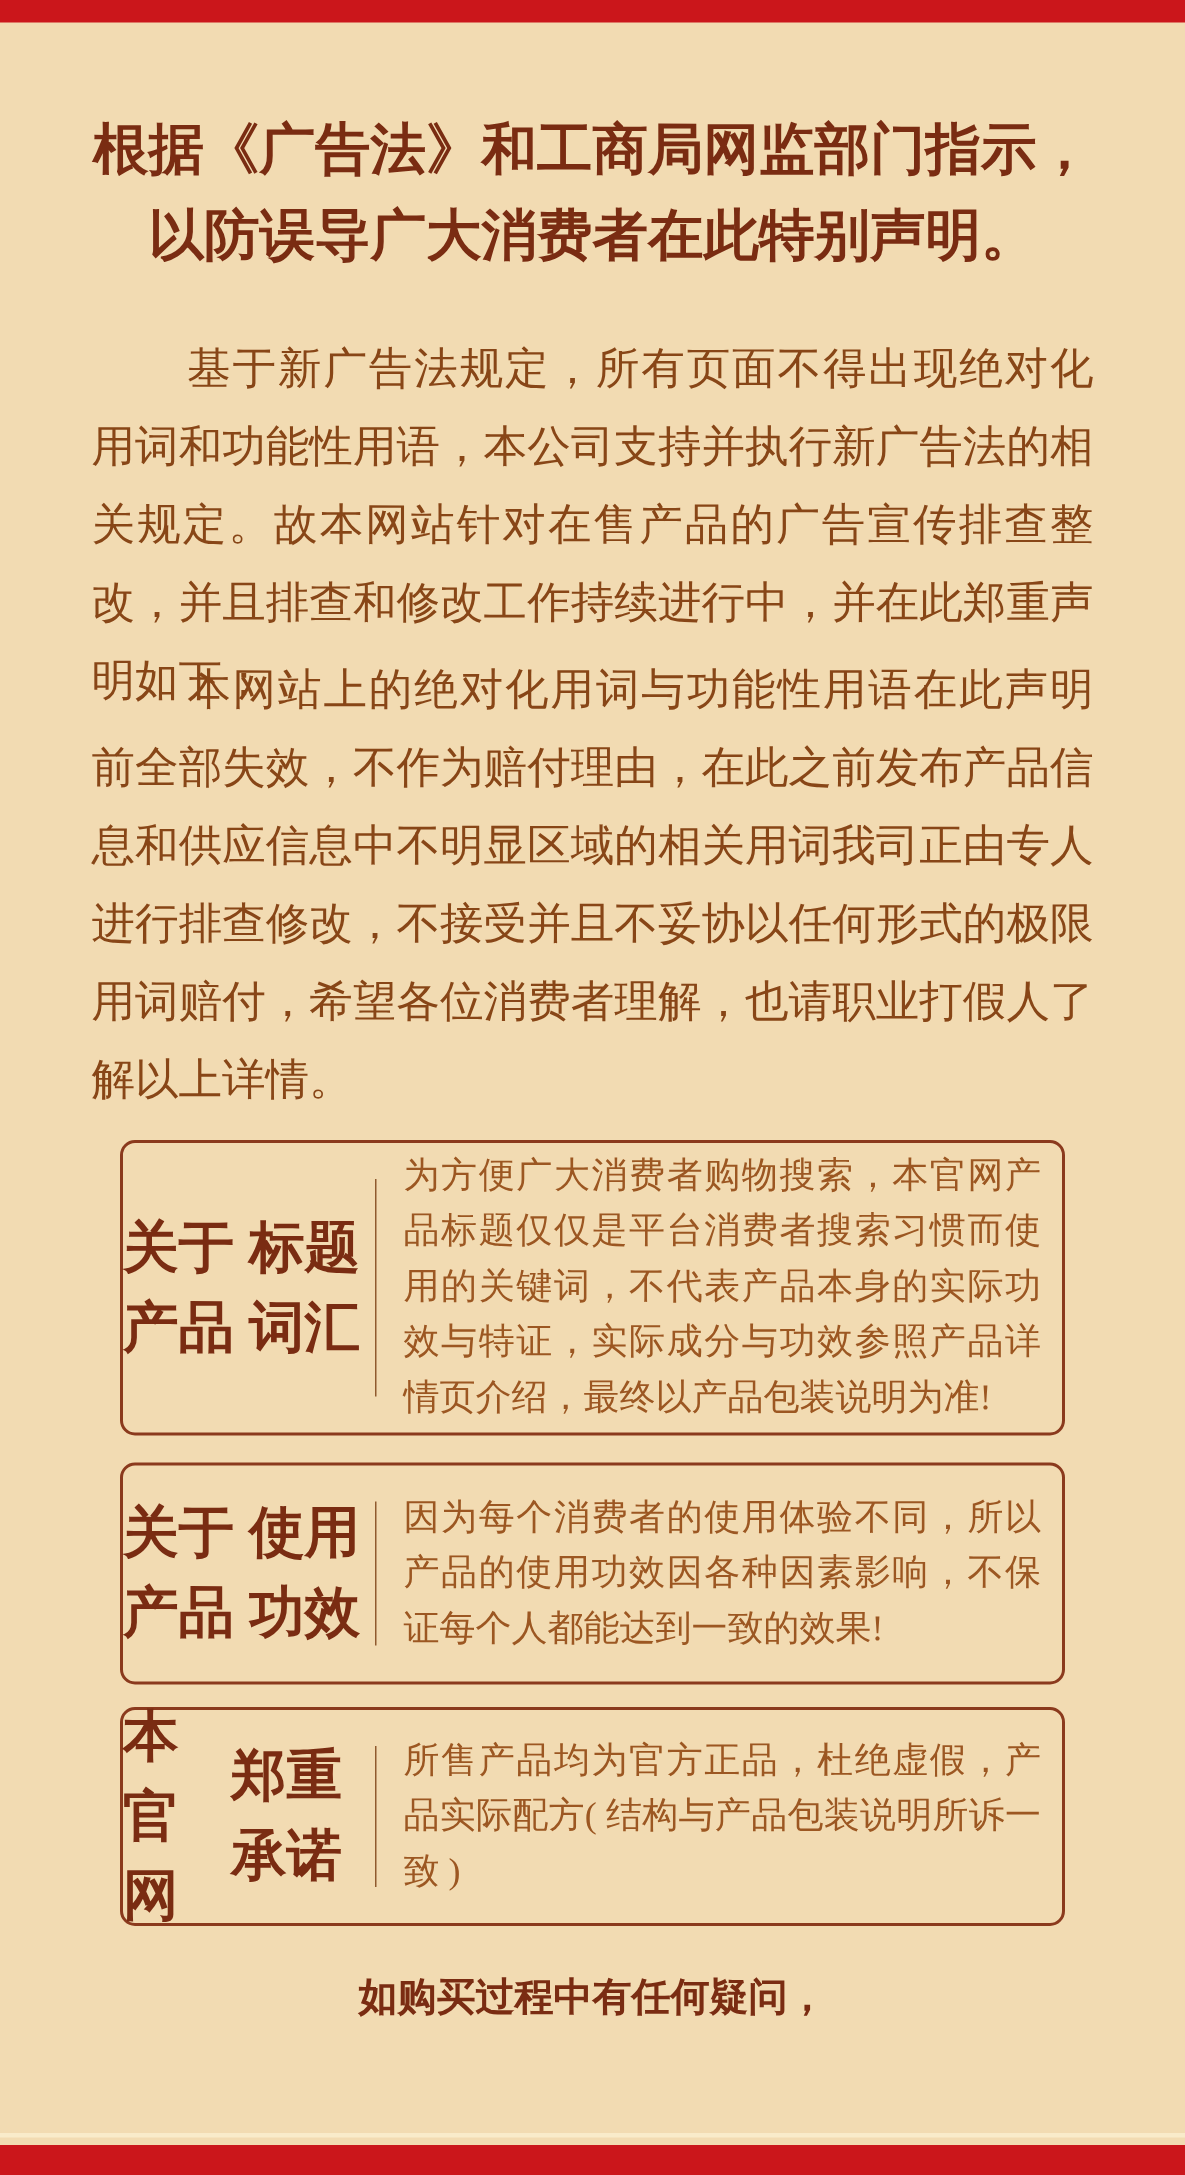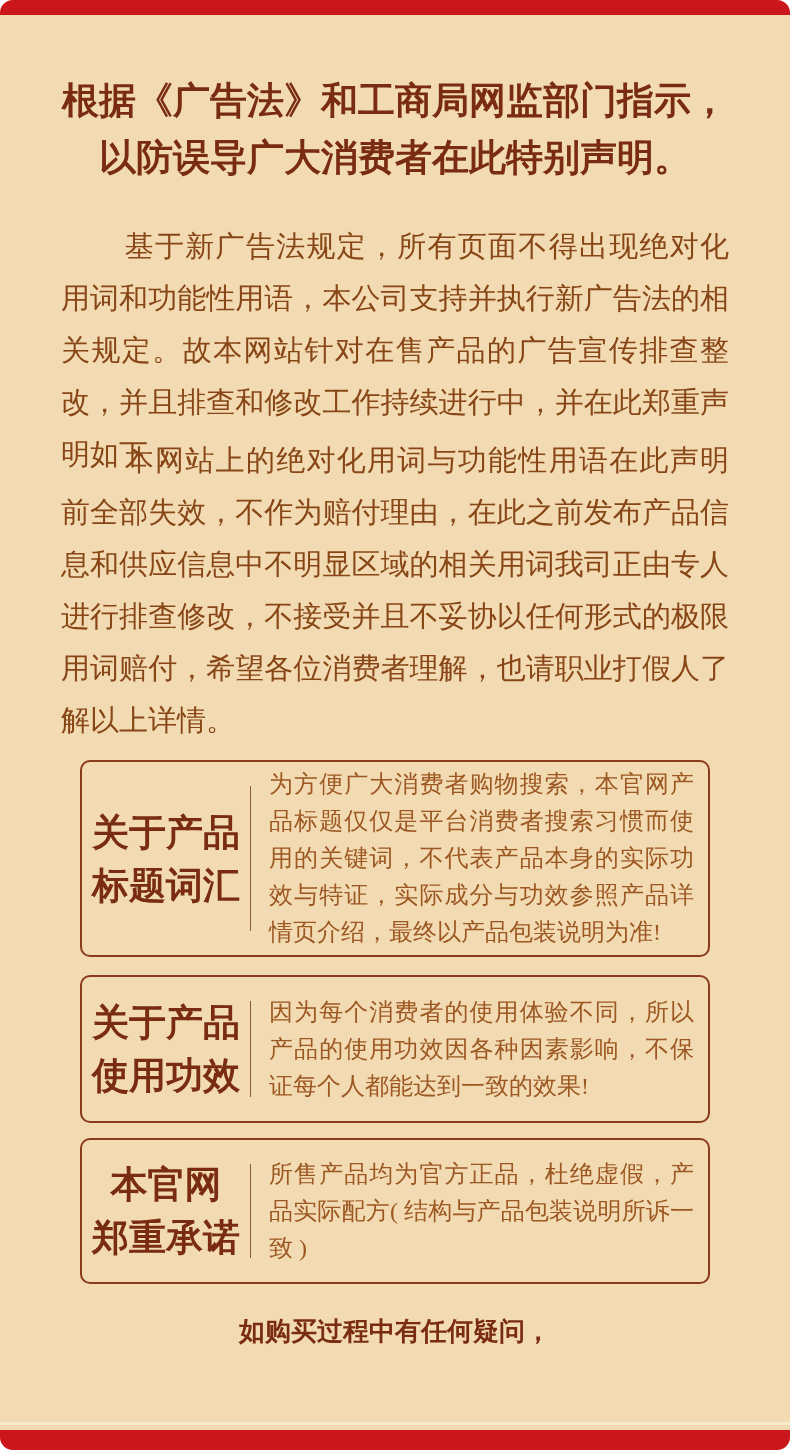--- a/index.html
+++ b/index.html
@@ -5,21 +5,20 @@
   html, body { margin: 0; padding: 0; }
   body { width: 790px; background: #ffffff; }
 
   .page {
     position: relative;
     width: 790px;
     height: 1450px;
     background: #f2dbb2;
     overflow: hidden;
     font-family: "Liberation Serif", "DejaVu Serif", serif;
-    border-radius: 13px;
   }
 
   .stripe {
     position: absolute;
     left: 0;
     width: 790px;
     background: #cb161b;
   }
   .stripe.top { top: 0; height: 15px; }
   .stripe.bottom { bottom: 0; height: 20px; }
@@ -73,21 +72,21 @@
     align-items: stretch;
     background: transparent;
   }
   .b1 { top: 760px; height: 197px; }
   .b2 { top: 975px; height: 148px; }
   .b3 { top: 1138px; height: 146px; }
 
   .nlabel {
     flex: 0 0 168px;
     display: flex;
-    flex-direction: column;
+    flex-direction: row;
     justify-content: center;
     align-items: center;
     font-size: 37px;
     font-weight: bold;
     line-height: 53px;
     color: #7a2c12;
   }
   .ndivider {
     width: 1px;
     background: #8f5a2e;

